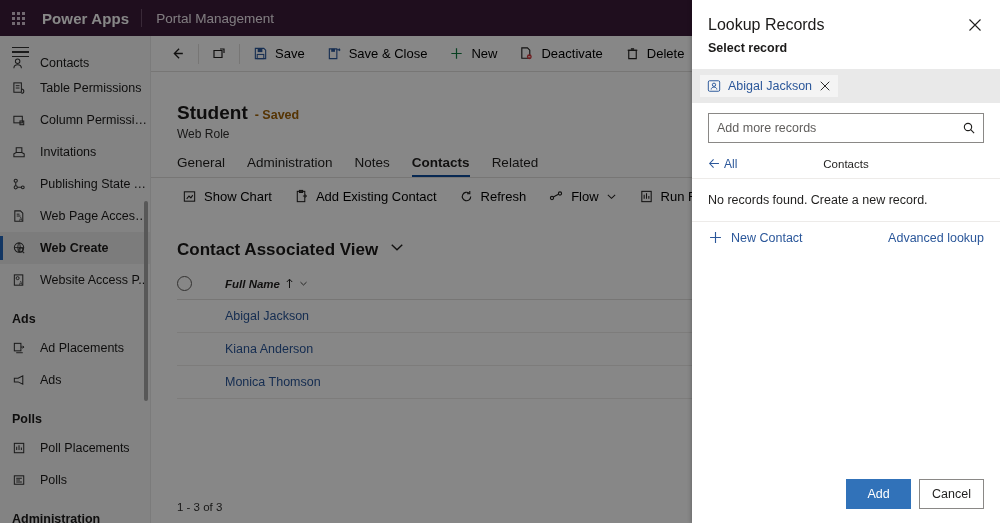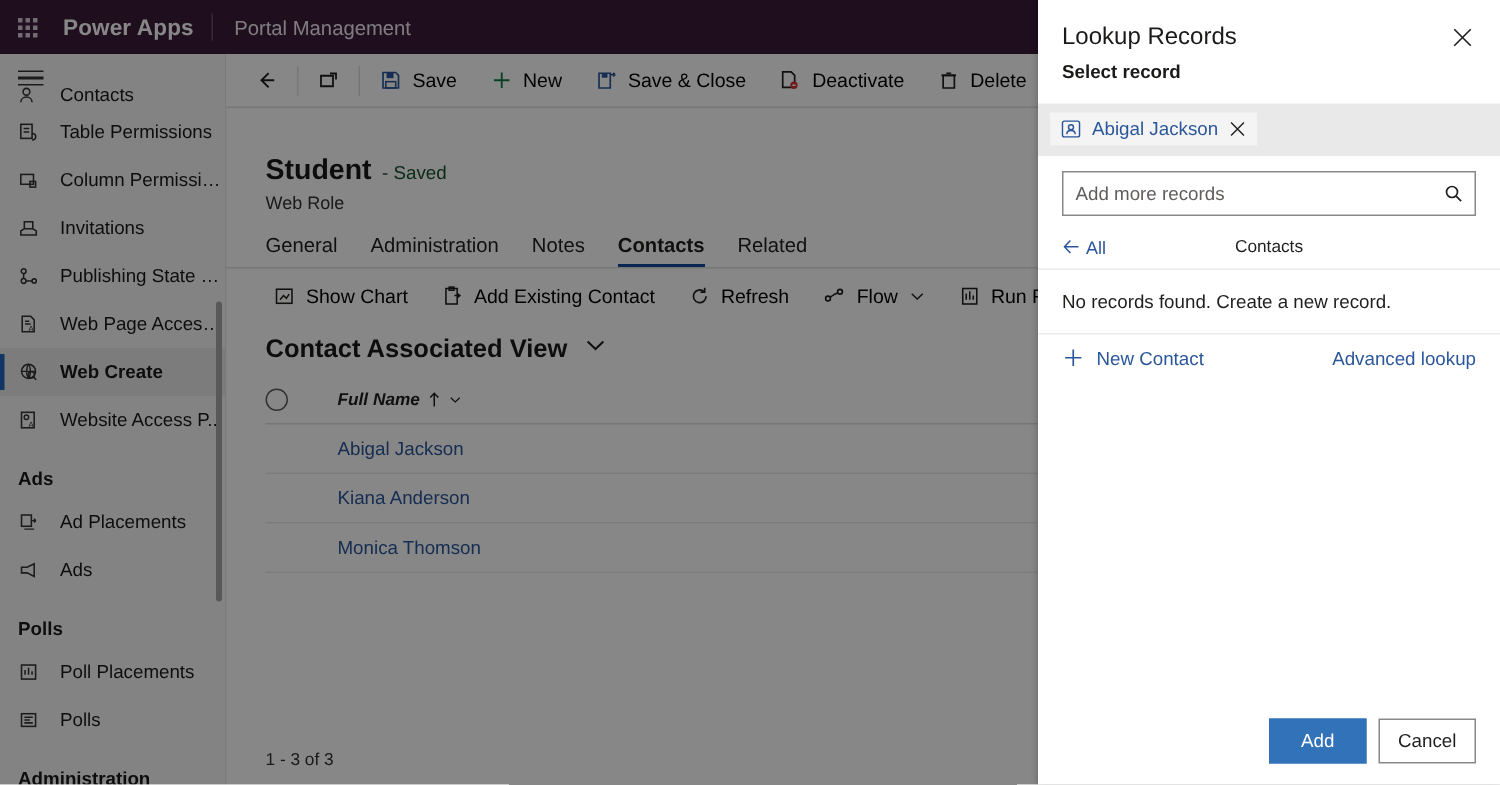--- a/index.html
+++ b/index.html
@@ -76,36 +76,36 @@
   }
   .cmd {
     display: flex; align-items: center; gap: 7px; height: 36px; padding: 0 11px;
     font-size: 13px; color: #000000; cursor: pointer; white-space: nowrap;
   }
   .cmd.iconly { padding: 0 10px; }
   .cmd-sep { width: 1px; height: 20px; background: #e1dfdd; margin: 0 2px; }
 
   .form-header { padding: 14px 0 0 26px; }
   .form-title { font-size: 19px; font-weight: 700; color: #1b1a19; display: flex; align-items: baseline; gap: 7px; }
-  .form-title .saved { font-size: 12.5px; font-weight: 400; color: #14532d; margin-top: 22px; }
+  .form-title .saved { font-size: 12.5px; font-weight: 700; color: #a16207; margin-top: 22px; }
   .form-sub { font-size: 12px; color: #323130; padding-top: 3px; }
 
   .tabs { display: flex; gap: 22px; padding: 14px 0 0 26px; }
   .tab {
     font-size: 13.5px; color: #201f1e; padding-bottom: 7px; cursor: pointer; position: relative;
   }
   .tab.active { font-weight: 700; }
   .tab.active::after {
     content:""; position:absolute; left:0; right:0; bottom:0; height:2.5px; background:#0f4c9c;
   }
   .tabs-rule { height:1px; background:#e1dfdd; margin-left: 0; }
 
   .subcmd { height: 36px; display: flex; align-items: center; padding-left: 20px; }
   .grid-wrap { padding: 0 0 0 26px; }
-  .grid-title { display: flex; gap: 12px; font-size: 17px; font-weight: 700; color:#1b1a19; padding: 8px 0 8px 0; }
+  .grid-title { display: flex; gap: 12px; font-size: 17px; font-weight: 700; color:#1b1a19; padding: 8px 0 8px 0; margin-top: 18px; }
 
   .grid-head { display: flex; align-items: center; height: 32px; border-bottom: 1px solid #e1dfdd; font-style: italic; }
   .col-check { width: 48px; display: flex; align-items: center; }
   .radio-circle { width: 15px; height: 15px; border: 1.3px solid #605e5c; border-radius: 50%; }
   .col-name { font-size: 11.5px; font-weight: 700; color: #201f1e; display:flex; align-items:center; gap: 5px;}
   .grid-row { display: flex; align-items: center; height: 33px; border-bottom: 1px solid #edebe9; }
   .cell-link { font-size: 12.5px; color: #2b579a; cursor: pointer; }
   .grid-footer { position: absolute; left: 26px; bottom: 10px; font-size: 11.5px; color: #323130; }
 
   
@@ -372,35 +372,35 @@
                 <rect x="5" y="2.5" width="5" height="4" fill="#2b579a"></rect>
                 <rect x="4.5" y="9" width="7" height="4.5" fill="none" stroke="#2b579a" stroke-width="1.1"></rect>
               </svg>
           </span>
           <span>Save</span>
         </div>
 
         <div class="cmd">
           <span>
             <svg width="15" height="15" viewBox="0 0 16 16">
-                <path d="M8 2.5v11M2.5 8h11" stroke="#107c41" stroke-width="1.3"></path>
-              </svg>
-          </span>
-          <span>New</span>
-        </div>
-
-        <div class="cmd">
-          <span>
-            <svg width="15" height="15" viewBox="0 0 16 16">
                 <path d="M2.5 3h8v10.5h-8z" fill="none" stroke="#2b579a" stroke-width="1.2"></path>
                 <rect x="4.5" y="3" width="4" height="3.2" fill="#2b579a"></rect>
                 <path d="M10.5 4h3.5M14 4l-1.4-1.3M14 4l-1.4 1.3" stroke="#2b579a" stroke-width="1.1" fill="none"></path>
               </svg>
           </span>
           <span>Save &amp; Close</span>
+        </div>
+
+        <div class="cmd">
+          <span>
+            <svg width="15" height="15" viewBox="0 0 16 16">
+                <path d="M8 2.5v11M2.5 8h11" stroke="#107c41" stroke-width="1.3"></path>
+              </svg>
+          </span>
+          <span>New</span>
         </div>
 
         <div class="cmd">
           <span>
             <svg width="15" height="15" viewBox="0 0 16 16">
                 <path d="M3 2h6l2.5 2.5V13H3z" fill="none" stroke="#201f1e" stroke-width="1.2"></path>
                 <circle cx="11" cy="11.5" r="2.6" fill="#d13438"></circle>
                 <path d="M9.8 11.5h2.4" stroke="#fff" stroke-width="1.1"></path>
               </svg>
           </span>

